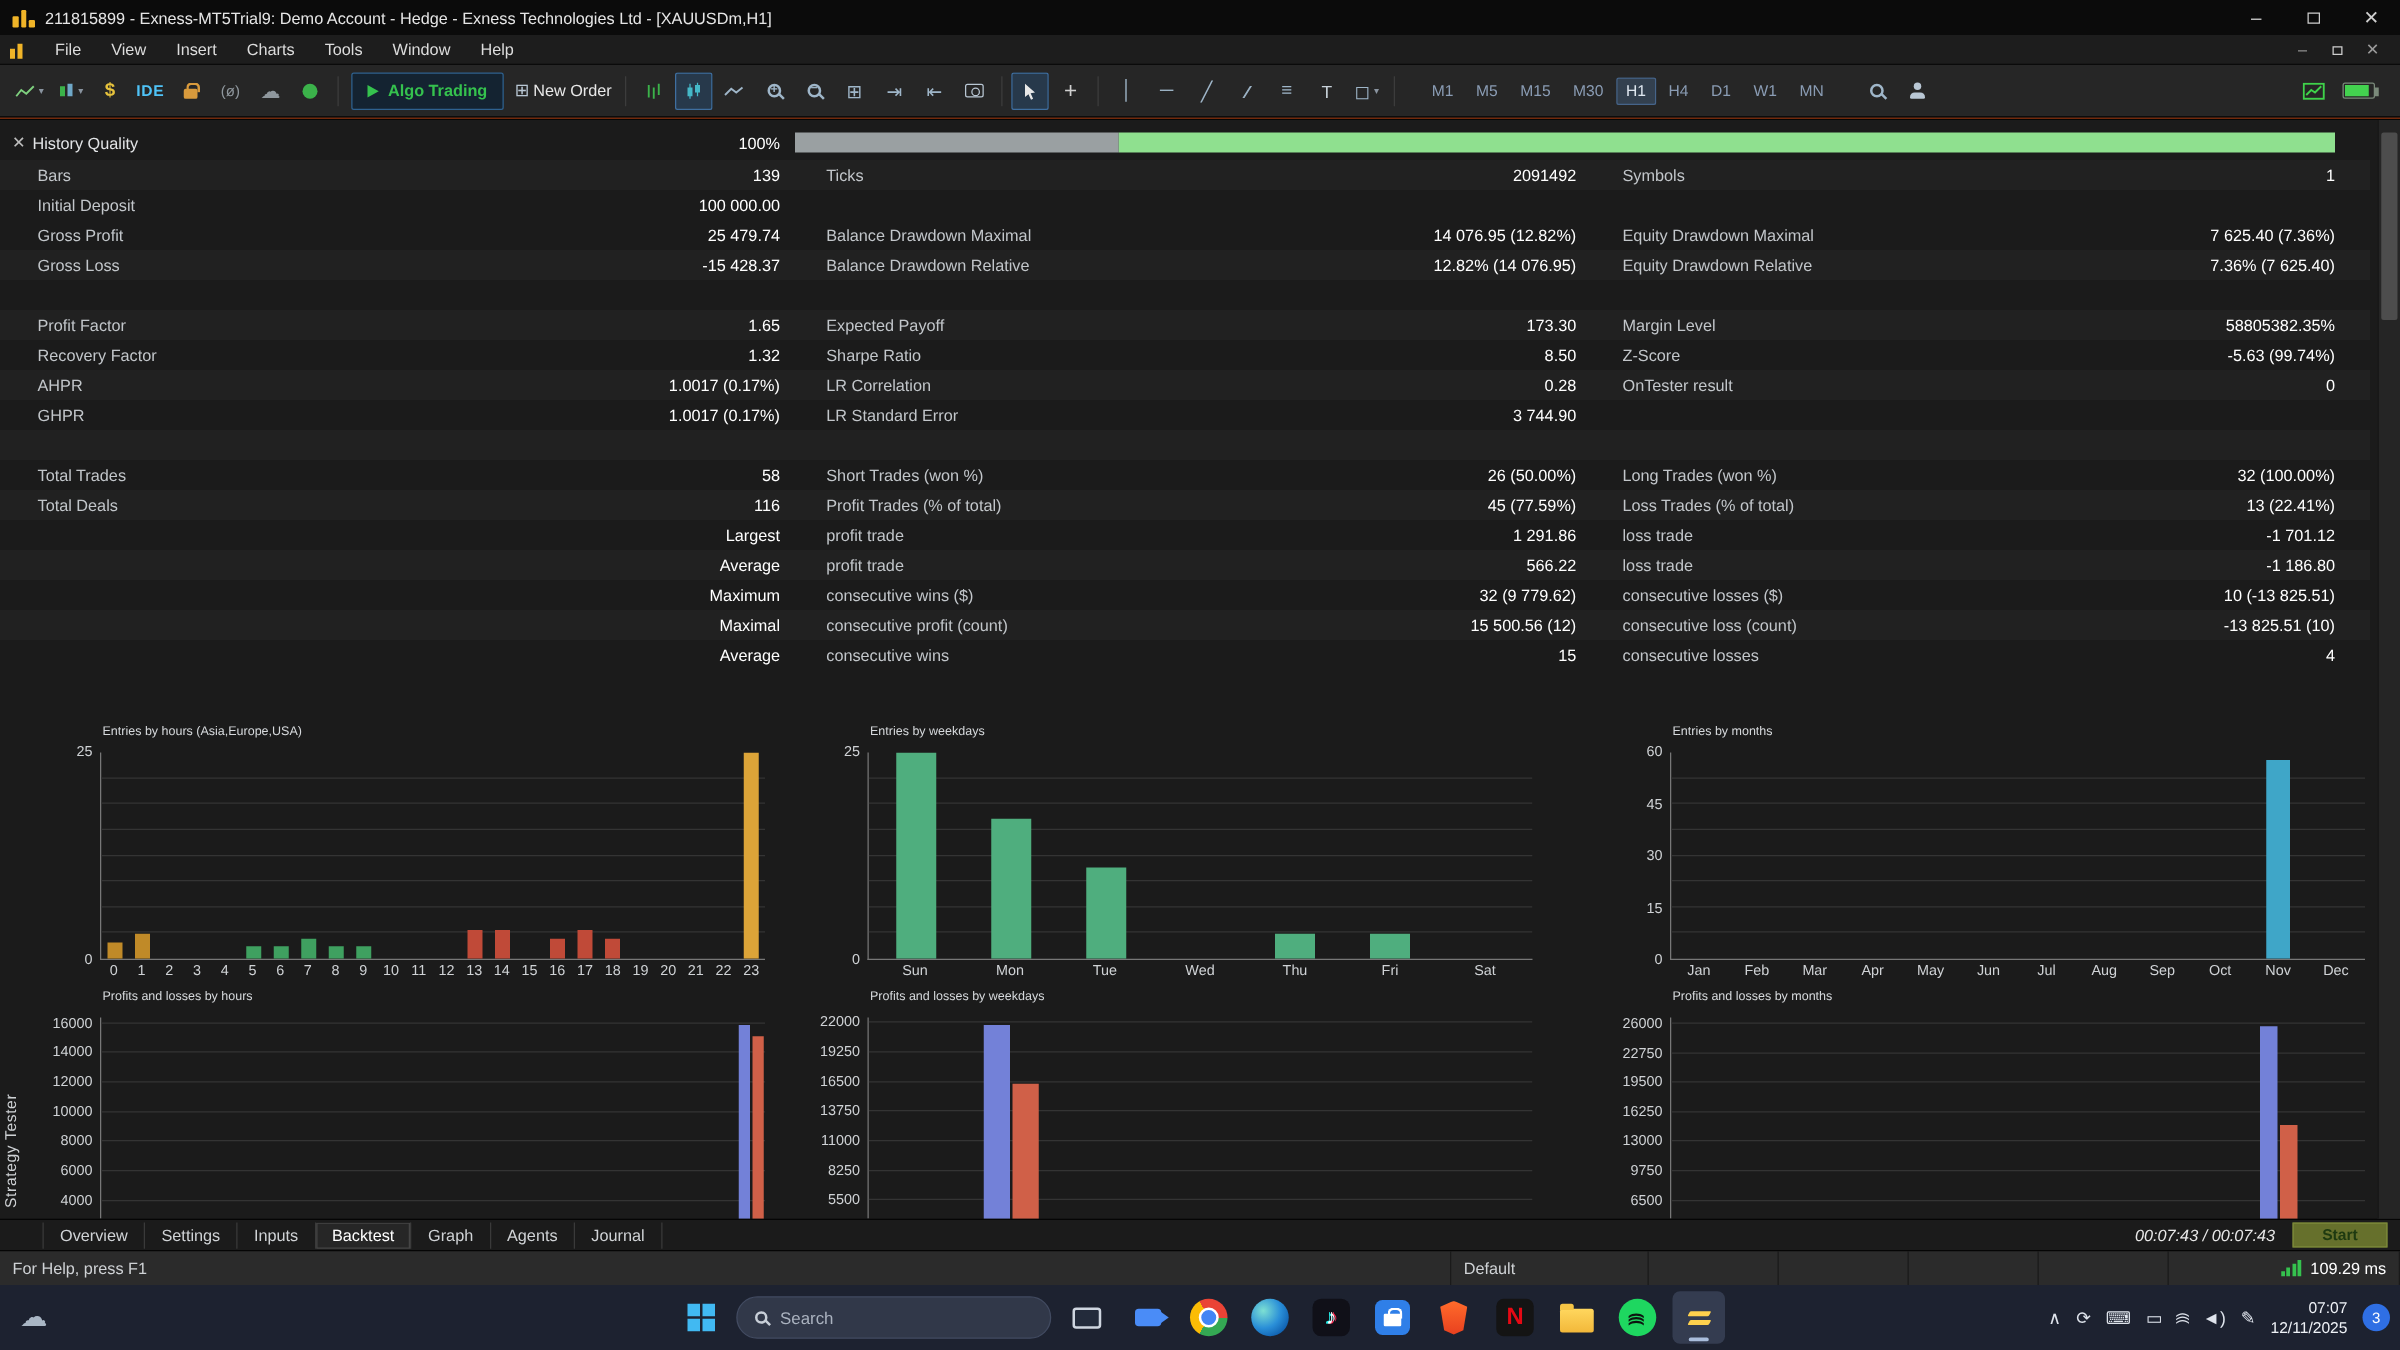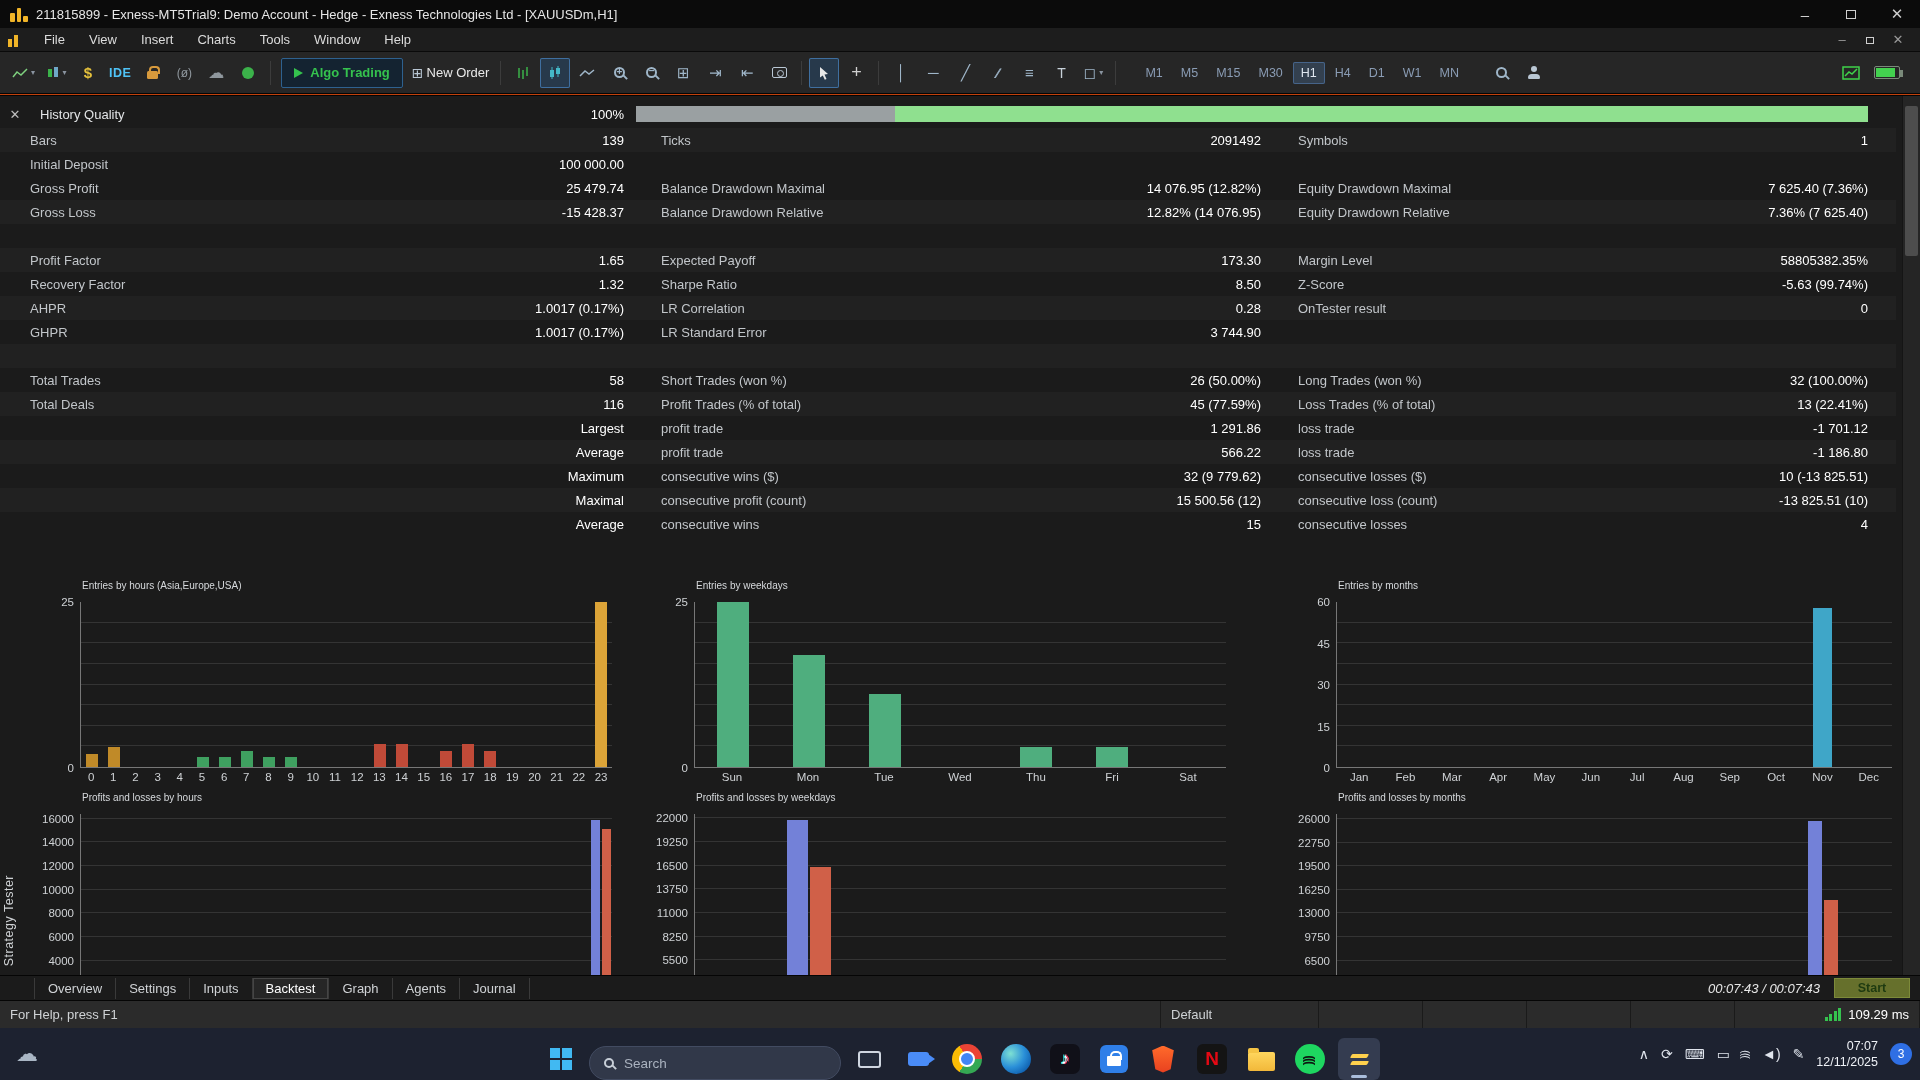--- a/index.html
+++ b/index.html
@@ -66,21 +66,21 @@
   .person::after { content:''; position:absolute; bottom:0; left:0; width:12px; height:5px; border-radius:6px 6px 2px 2px; background:#b9c7d4; }
   .dbl { letter-spacing:-3px; font-size:14px; }
   .battery { width:26px; height:13px; border:1px solid #7a8a7a; border-radius:2px; position:relative; margin:0 12px 0 6px; }
   .battery::before { content:''; position:absolute; top:1px; left:1px; bottom:1px; width:80%; background:#43d24f; }
   .battery::after { content:''; position:absolute; right:-4px; top:3px; width:3px; height:7px; background:#7a8a7a; }
 
   
   .tester { position:absolute; top:95px; left:0; right:0; bottom:80px; background:#1b1b1b; border-top:1px solid #050505; }
   .qrow { position:absolute; top:6px; left:0; right:24px; height:24px; display:flex; align-items:center; font-size:13px; }
   .xclose { width:18px; text-align:center; color:#bdbdbd; font-size:13px; margin-left:6px; }
-  .q-label { color:#e2e4e6; margin-left:16px; }
+  .q-label { color:#e2e4e6; margin-left:2px; }
   .q-val { position:absolute; left:520px; width:104px; text-align:right; color:#fff; }
   .qbar { position:absolute; left:636px; right:28px; top:4px; bottom:4px; display:flex; }
   .qgray { width:21%; background:#9aa0a2; }
   .qgreen { flex:1; background:#8fe08f; }
 
   .stats { position:absolute; top:32px; left:0; right:24px; }
   .srow { height:24px; display:flex; align-items:center; padding:0 28px 0 30px; font-size:13px; }
   .srow.even { background:#212121; }
   .srow.odd { background:#1b1b1b; }
   .sgroup { display:flex; align-items:center;gap:11px; }
@@ -137,21 +137,21 @@
   .s-empty { width:104px; }
   .s-lat { width:185px; justify-content:flex-end; gap:7px; color:#fff; }
   .sig { display:flex; align-items:flex-end; gap:1.5px; }
   .sig span { width:3px; background:#35c24e; display:inline-block; }
   .sg1{height:4px;} .sg2{height:7px;} .sg3{height:10px;} .sg4{height:13px;}
 
   
   .taskbar { position:absolute; left:0; right:0; bottom:0; height:52px; background:#1d2230; }
   .weather { position:absolute; left:16px; top:50%; transform:translateY(-50%); color:#a9b6c4; font-size:22px; }
   .tb-center { position:absolute; left:50%; top:0; bottom:0; transform:translateX(-50%);
-               display:flex; align-items:flex-end; gap:7px; }
+               display:flex; align-items:center; gap:7px; }
   .tile { width:42px; height:42px; border-radius:6px; display:flex; align-items:center; justify-content:center; position:relative; }
   .tile.activeapp { background:#343c50; }
   .tile.activeapp::after { content:''; position:absolute; bottom:2px; left:50%; transform:translateX(-50%);
                            width:16px; height:3px; border-radius:2px; background:#a9bddc; }
   .winlogo { display:grid; grid-template-columns:10px 10px; grid-template-rows:10px 10px; gap:2px; }
   .winlogo span { background:#41b9f2; }
   .searchpill { height:34px; width:252px; border-radius:17px; background:#313849; border:1px solid #424b61;
                 display:flex; align-items:center; gap:10px; padding:0 14px; color:#aab2bf; font-size:13.5px; }
   .searchpill .mag { border-color:#c8cfd8; color:#c8cfd8; width:10px; height:10px; }
   .ic-window { width:23px; height:17px; border:2px solid #cfd6e0; border-radius:3px; background:#232b3b; }

